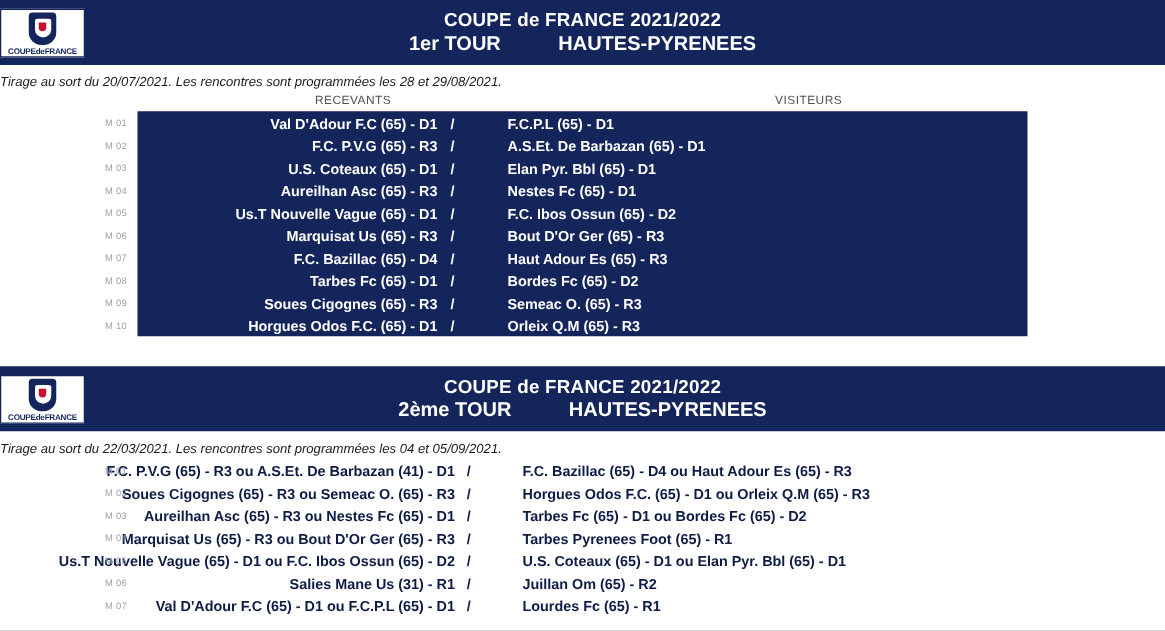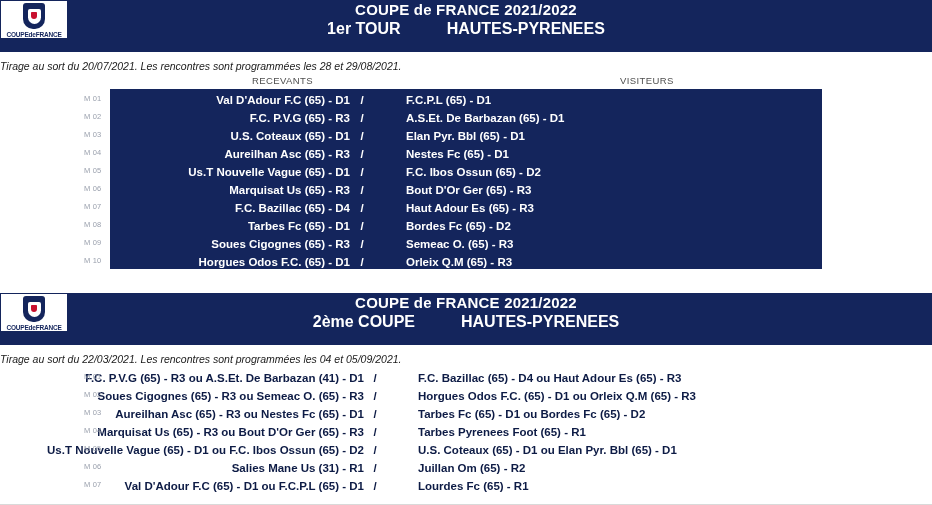--- a/index.html
+++ b/index.html
@@ -13,21 +13,21 @@
   .page { position: relative; width: 932px; height: 505px; background: #fff; }
 
   
   .block { position: relative; width: 932px; }
 
   .header-bar {
     position: relative;
     height: 52px;
     background: #14255c;
     display: flex;
-    align-items: flex-start;
+    align-items: center;
   }
   .logo-box {
     width: 68px;
     background: #ffffff;
     border: 1px solid #14255c;
     display: flex;
     flex-direction: column;
     align-items: center;
     justify-content: center;
     padding-top: 2px;
@@ -273,21 +273,21 @@
     <div class="header-bar">
       <div class="logo-box">
         <div class="logo-shield">
             <div class="inner"></div>
           </div>
         <div class="logo-text">COUPEdeFRANCE</div>
       </div>
       <div class="header-titles">
         <div class="header-title">COUPE de FRANCE 2021/2022</div>
         <div class="header-sub">
-          <span>2ème COUPE</span>
+          <span>2ème TOUR</span>
           <span>HAUTES-PYRENEES</span>
         </div>
       </div>
     </div>
 
     <div class="tirage">Tirage au sort du 22/03/2021. Les rencontres sont programmées les 04 et 05/09/2021.</div>
 
     <div class="matches">
       <div class="match-row">
         <span class="match-no">M 01</span>

